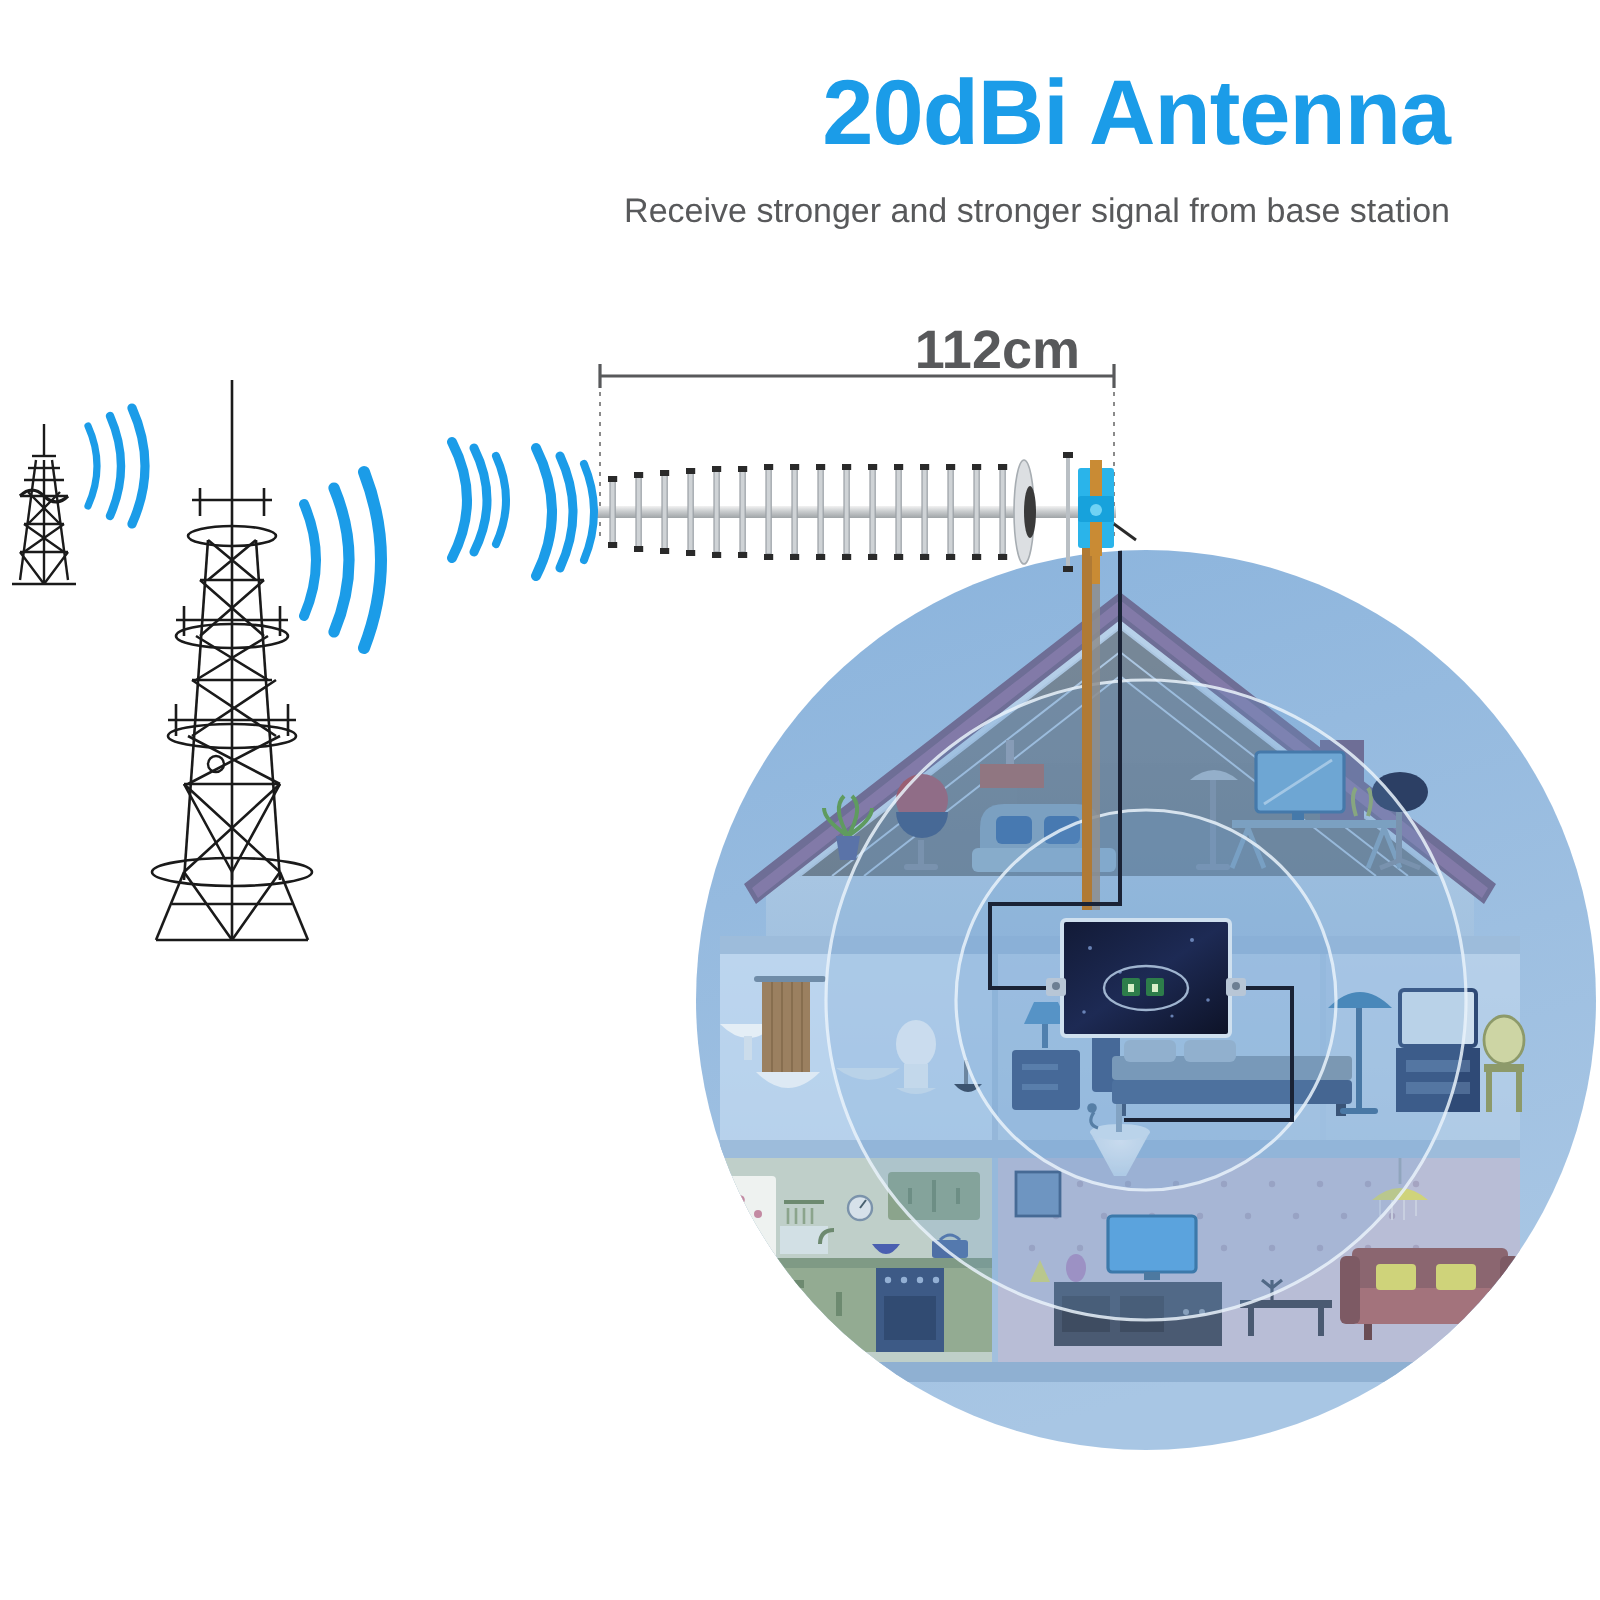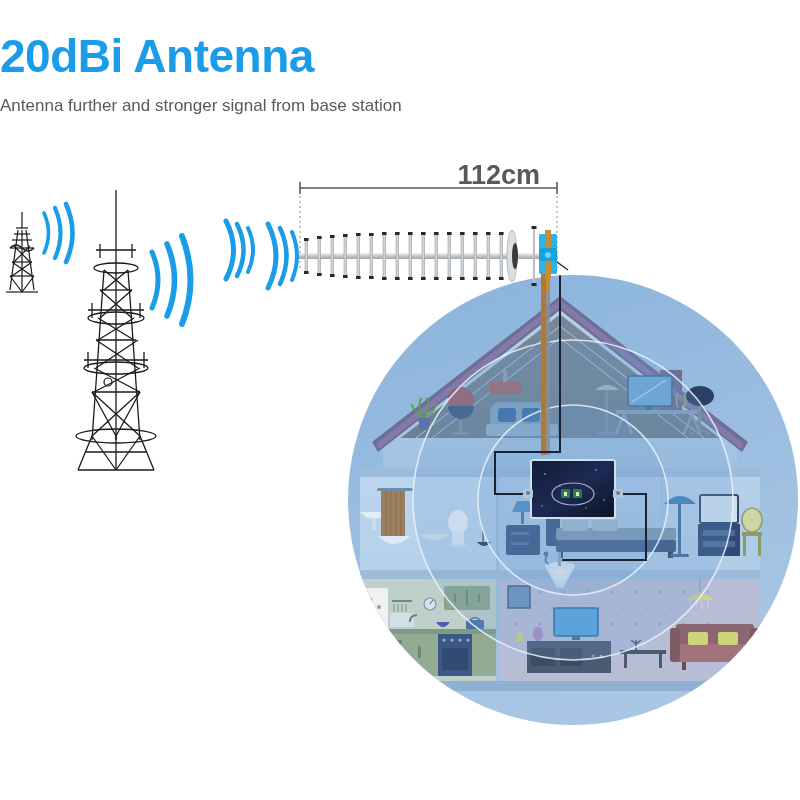--- a/index.html
+++ b/index.html
@@ -4,21 +4,21 @@
 <style>
   html,body{margin:0;padding:0;}
   body{
     width:800px;height:800px;overflow:hidden;background:#ffffff;
     font-family:"Liberation Sans", sans-serif;
     -webkit-font-smoothing:antialiased;
   }
   #stage{position:relative;width:800px;height:800px;background:#ffffff;}
 
   
-  .hdr{position:absolute;left:0;top:0;width:709px;text-align:left;}
+  .hdr{position:absolute;left:16px;top:0;width:709px;text-align:right;}
   .hdr-title{
     margin:0;padding-top:32px;
     font-size:46px;font-weight:bold;letter-spacing:-0.5px;
     color:#1b9ce8;line-height:1.05;
   }
   .hdr-sub{
     margin:0;padding-top:16px;
     font-size:17px;color:#58595b;font-weight:normal;
   }
 
@@ -34,21 +34,21 @@
     text-shadow:0 0 1px rgba(0,0,0,.6);
   }
 </style>
 </head>
 <body>
 
 <div id="stage">
 
   <div class="hdr">
     <h1 class="hdr-title">20dBi Antenna</h1>
-    <p class="hdr-sub">Antenna further and stronger signal from base station</p>
+    <p class="hdr-sub">Receive stronger and stronger signal from base station</p>
   </div>
 
   <div class="dimlabel">112cm</div>
   <div class="logolabel">Gotetek</div>
 
   <svg id="art" viewBox="0 0 800 800">
     <defs>
       <linearGradient id="gOuter" x1="0" y1="0" x2="0.3" y2="1">
         <stop offset="0" stop-color="#8ab3dc"></stop>
         <stop offset="1" stop-color="#a8c6e4"></stop>

